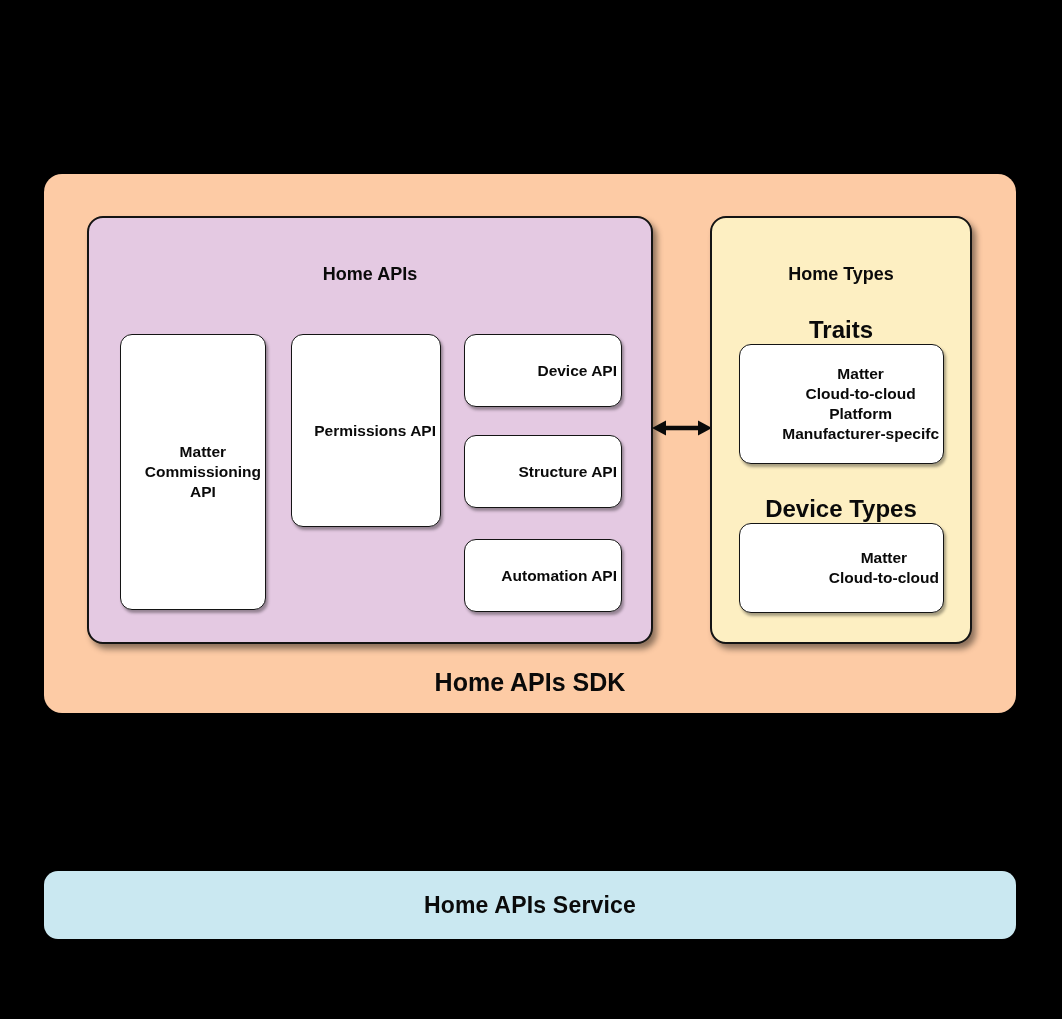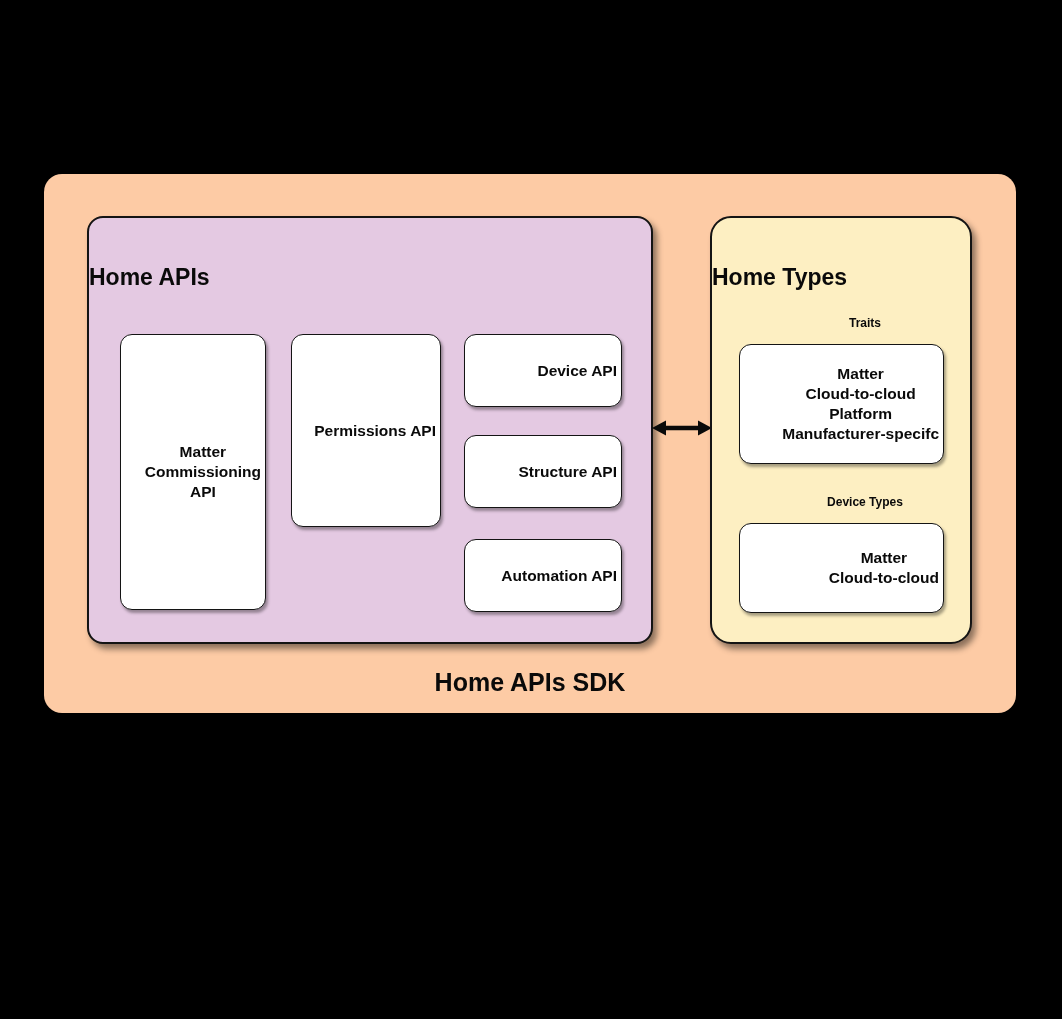--- a/index.html
+++ b/index.html
@@ -75,40 +75,39 @@
     width: 566px;
     height: 428px;
     background: var(--home-apis-bg);
   }
   .home-types {
     left: 666px;
     top: 42px;
     width: 262px;
     height: 428px;
     background: var(--home-types-bg);
-    border-radius: 21px;
   }
   .box-title {
     position: absolute;
     top: 46px;
     left: 0;
     width: 100%;
-    font-weight: 700;
-    font-size: 23px;
+    text-align: center;
+    font-weight: 700;
+    font-size: 18px;
     color: var(--text-dark);
   }
   .subsection-title {
     position: absolute;
     left: 0;
     width: 100%;
     text-align: center;
     font-weight: 700;
-    font-size: 12px;
-    color: var(--text-dark);
-    margin-left: 24px;
+    font-size: 24px;
+    color: var(--text-dark);
   }
   .card {
     position: absolute;
     background: var(--card-bg);
     border: 1.5px solid var(--line);
     border-radius: 12px;
     display: flex;
     align-items: center;
     justify-content: flex-end;
     text-align: center;
@@ -202,14 +201,17 @@
       <div class="subsection-title device-types-title">Device Types</div>
       <div class="card card-device-types">
         <span class="card-label">Matter
 Cloud-to-cloud</span>
       </div>
     </div>
 
     <div class="sdk-label">Home APIs SDK</div>
   </div>
 
+  <div class="bar service">
+    <span>Home APIs Service</span>
+  </div>
 
 </div>
 
 </body></html>

